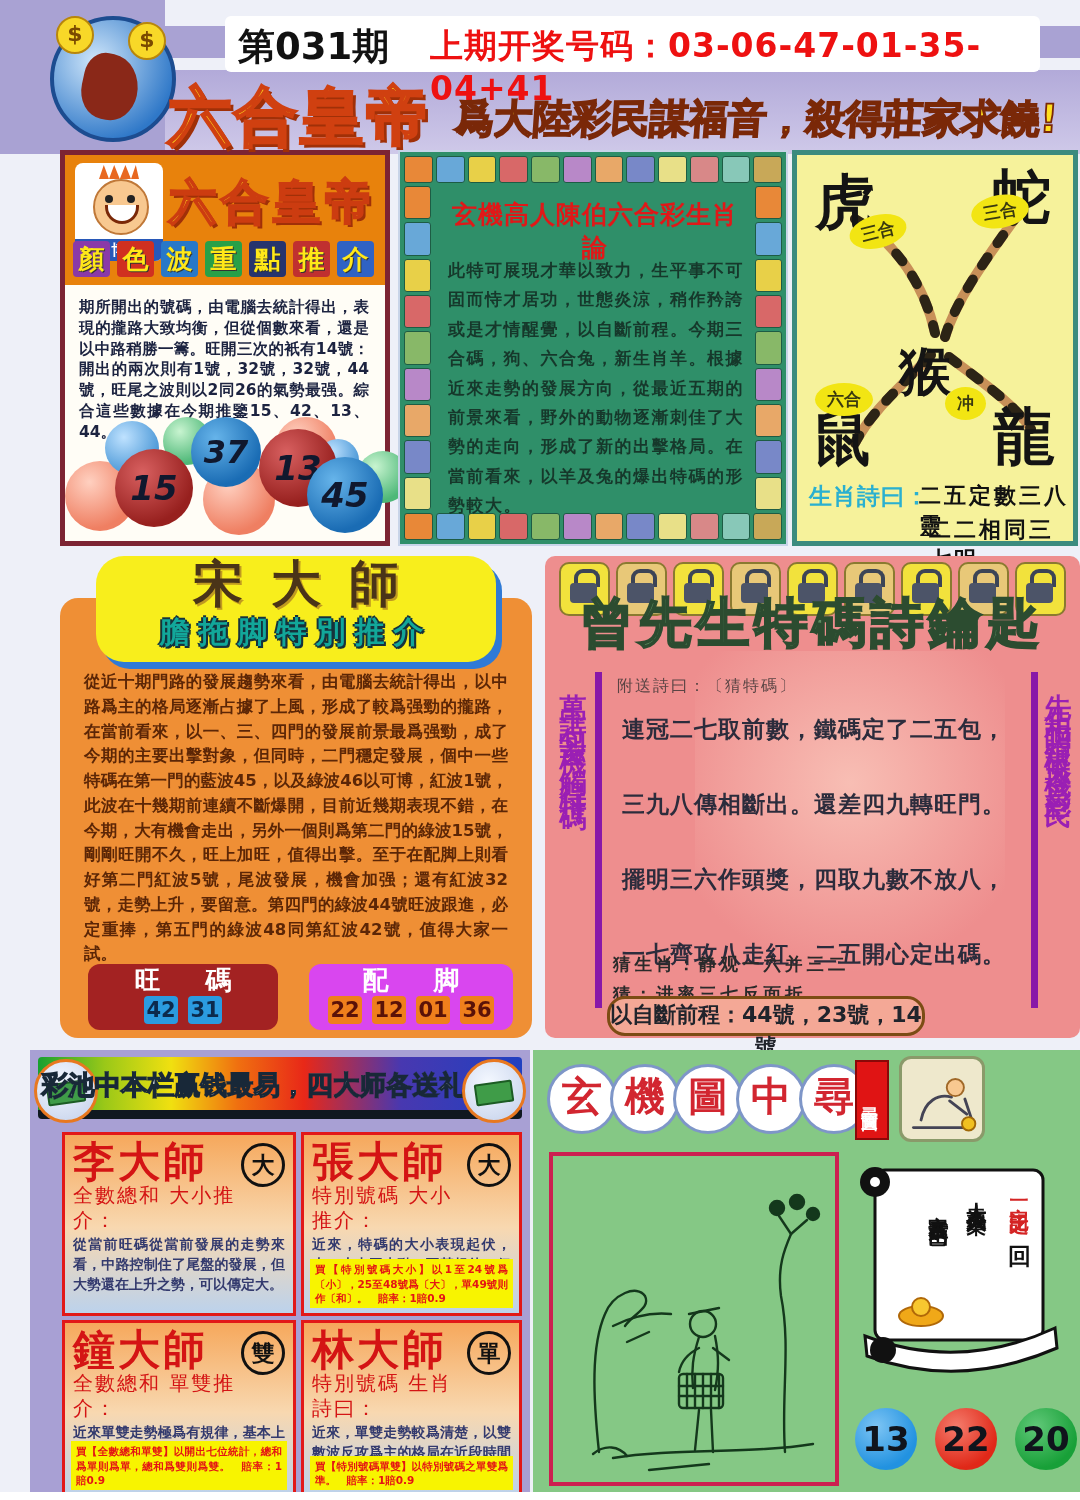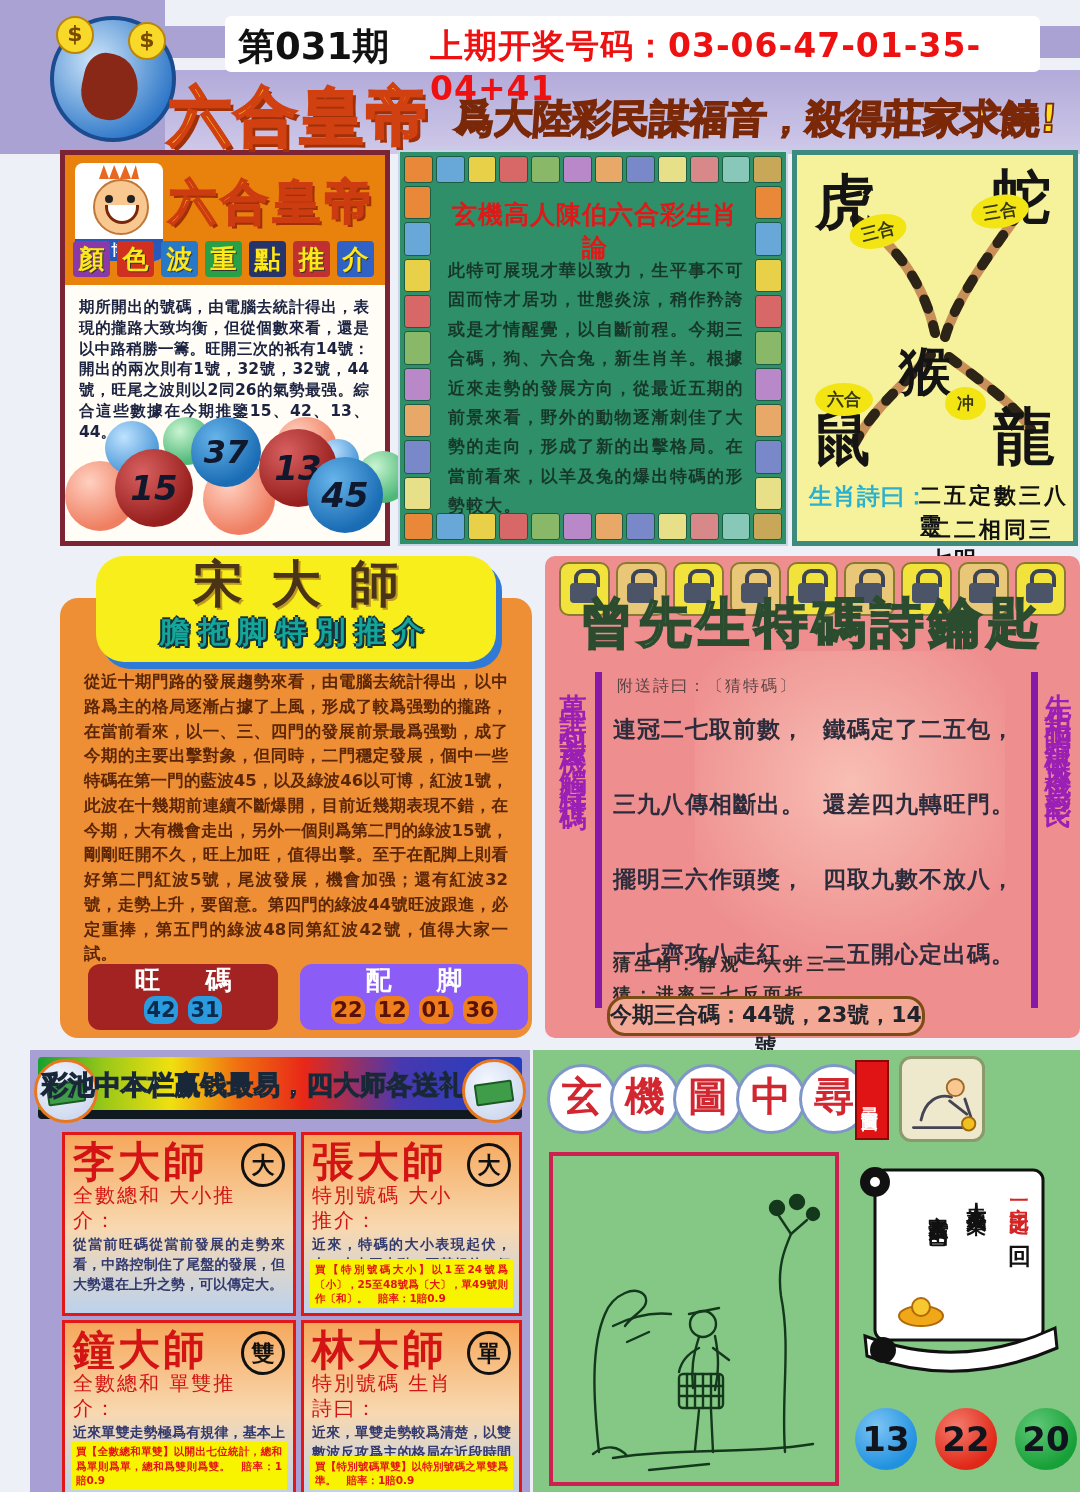--- a/index.html
+++ b/index.html
@@ -80,44 +80,44 @@
   
   .p-song{position:absolute;left:60px;top:598px;width:472px;height:440px;background:#ef8f35;border-radius:18px}
   .song-bubble{position:absolute;left:36px;top:-42px;width:400px;height:106px;background:#f8ee1c;border-radius:28px;
                box-shadow:6px 7px 0 #2f7ad6;text-align:center;z-index:2}
   .song-title{font-size:50px;font-weight:800;color:#4a3418;letter-spacing:28px;padding-left:28px;line-height:56px;text-shadow:2px 2px 0 #c09a20}
   .song-sub{font-size:30px;font-weight:800;color:#12a79a;letter-spacing:9px;line-height:40px;
             text-shadow:-2px 0 0 #16323c,2px 0 0 #16323c,0 2px 0 #16323c,0 -2px 0 #16323c,2px 2px 0 #16323c}
   .song-body{position:absolute;left:24px;top:72px;width:424px;font-size:16.5px;font-weight:700;color:#5c2606;line-height:1.5;text-align:justify}
   .song-box{position:absolute;top:366px;height:66px;border-radius:12px;text-align:center}
   .song-hot{left:28px;width:190px;background:#a32222}
-  .song-leg{left:240px;width:228px;background:#8b5cf6}
+  .song-leg{left:249px;width:204px;background:#d946ef}
   .song-box .lab{color:#fff;font-size:26px;font-weight:800;letter-spacing:18px;padding-left:18px;line-height:32px}
   .chips{display:flex;justify-content:center;gap:10px}
-  .chip{width:34px;height:28px;border-radius:11px;font-size:21px;font-weight:800;line-height:28px}
+  .chip{width:34px;height:28px;border-radius:4px;font-size:21px;font-weight:800;line-height:28px}
   .chip-blue{background:#2b9be0;color:#0c2a4c}
   .chip-orange{background:#ef7f1c;color:#5a1208}
 
   
   .p-zeng{position:absolute;left:545px;top:556px;width:535px;height:482px;background:#ee8e8e;border-radius:10px}
   .zg-water{position:absolute;left:150px;top:95px;width:310px;height:330px;border-radius:24px;
             background:radial-gradient(circle at 50% 40%,#f8beb4,#ee8e8e 75%)}
   .zg-tiles{position:absolute;left:14px;top:6px;width:507px;height:54px;display:flex;gap:6px}
   .zg-tiles .tile{flex:1;border-radius:10px;border:2px solid #8a7a30;position:relative}
   .zg-tiles .tile::before{content:"";position:absolute;left:13px;top:5px;width:18px;height:14px;border:4px solid #3c4456;border-bottom:none;border-radius:9px 9px 0 0}
   .zg-tiles .tile::after{content:"";position:absolute;left:9px;top:19px;width:27px;height:20px;background:#4c5468;border-radius:4px}
   .zg-title{position:absolute;left:0;top:32px;width:100%;text-align:center;font-size:53px;font-weight:800;color:#5d8a60;
             -webkit-text-stroke:2px #2c4c30;letter-spacing:5px;z-index:2}
   .zg-vert{position:absolute;writing-mode:vertical-rl;font-size:27px;font-weight:800;color:#9a1fb4;letter-spacing:11px}
   .zg-vl{left:10px;top:116px}.zg-vr{right:4px;top:116px}
   .zg-bar{position:absolute;top:116px;width:7px;height:336px;background:#8818a8}
   .zg-bl{left:50px}.zg-br{right:42px}
   .zg-note{position:absolute;left:72px;top:120px;font-size:16px;font-weight:400;color:#5a4444;letter-spacing:2px}
   .zg-poem{position:absolute;left:68px;top:158px;width:402px;display:grid;row-gap:44px}
-  .zg-row{display:flex;justify-content:space-between;font-size:23px;font-weight:800;color:#2c2c3c;letter-spacing:1px}
+  .zg-row{display:flex;justify-content:center;font-size:23px;font-weight:800;color:#2c2c3c;letter-spacing:1px}
   .zg-hint{position:absolute;font-size:17.5px;font-weight:700;color:#2a2a2a;letter-spacing:4px;font-family:"Liberation Serif","DejaVu Serif",serif}
   .zg-h1{left:68px;top:396px}.zg-h2{left:68px;top:426px}
   .zg-tips{position:absolute;left:62px;top:440px;width:312px;height:34px;border:3px solid #7c4c14;border-radius:18px;
            background:#f4a896;line-height:32px;text-align:center;font-size:22px;font-weight:800;color:#20242c}
 
   
   .p-promo-bg{position:absolute;left:30px;top:1050px;width:500px;height:450px;background:#a8a0d4}
   .banner{position:absolute;left:38px;top:1057px;width:484px;height:62px;border-radius:4px;
           background:linear-gradient(90deg,#18a030,#9ac818,#f0e010,#f07010,#e82818 55%,#4838b0 75%,#2040c0);
           border-bottom:9px solid #101820;box-sizing:border-box}
@@ -362,21 +362,21 @@
         <span>擺明三六作頭獎，</span>
         <span>四取九數不放八，</span>
       </div>
       <div class="zg-row">
         <span>一七齊攻八走紅。</span>
         <span>二五開心定出碼。</span>
       </div>
     </div>
     <div class="zg-hint zg-h1">猜生肖：静观一六并三二</div>
     <div class="zg-hint zg-h2">猜：进率三七反面折</div>
-    <div class="zg-tips">今期三合碼：44號，23號，14號</div>
+    <div class="zg-tips">以自斷前程：44號，23號，14號</div>
   </div>
 
   <div class="p-promo-bg"></div>
   <div class="banner">
     <div class="mc mc-l"></div>
     <div class="banner-text">彩池中本栏赢钱最易，四大师各送礼一份</div>
     <div class="mc mc-r"></div>
   </div>
 
   <div class="mb mb-li">

